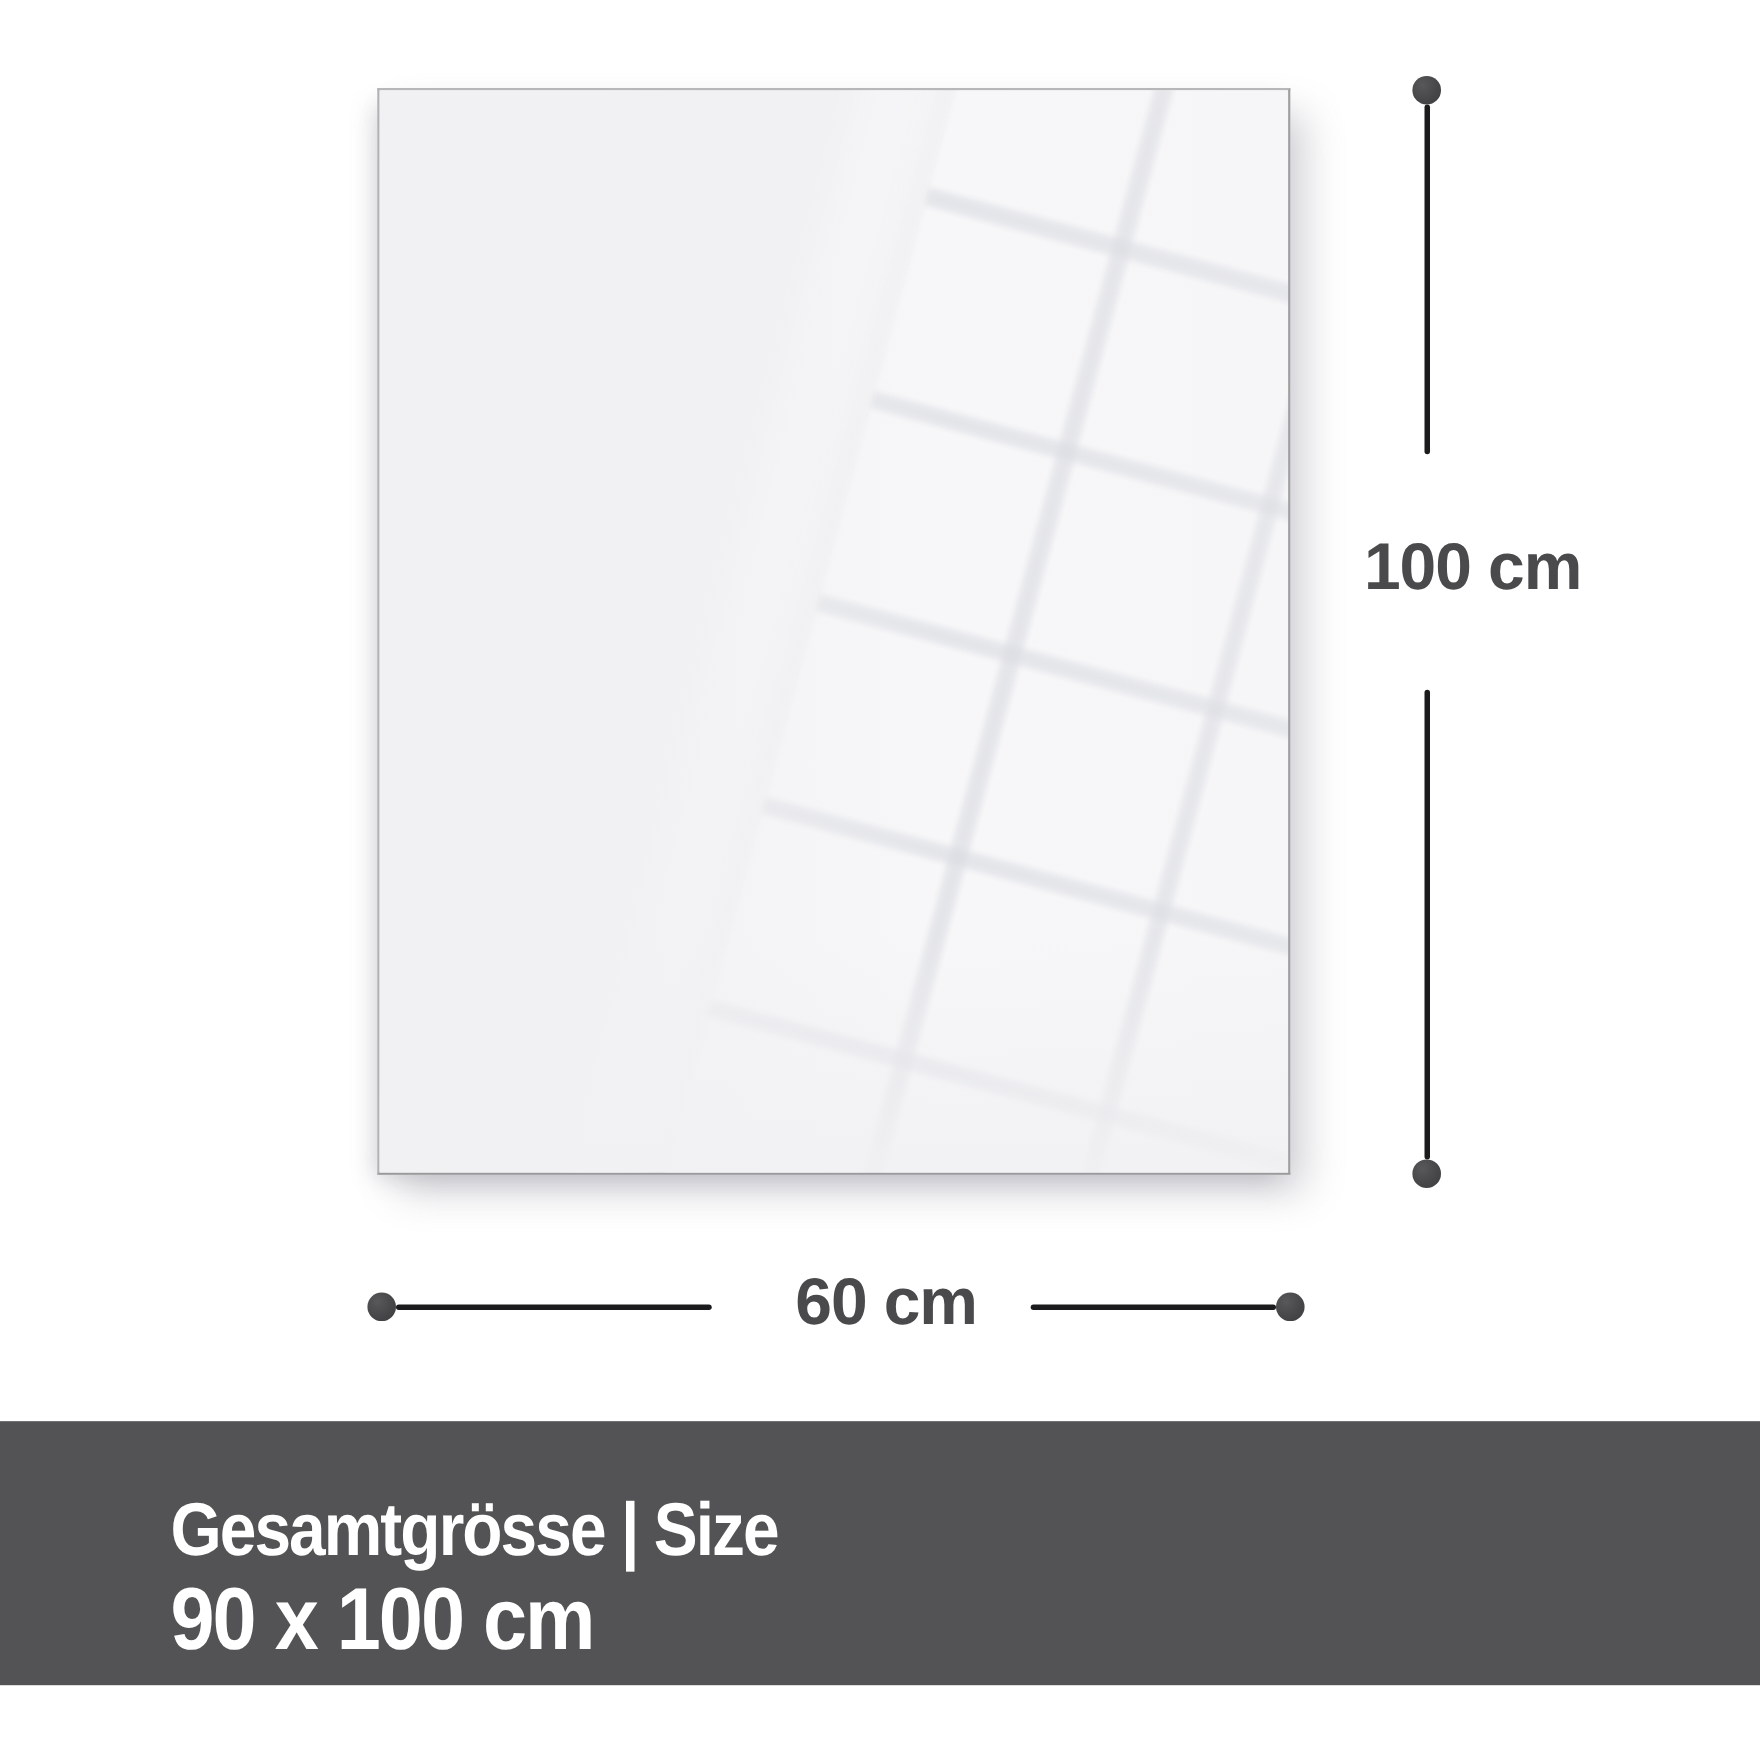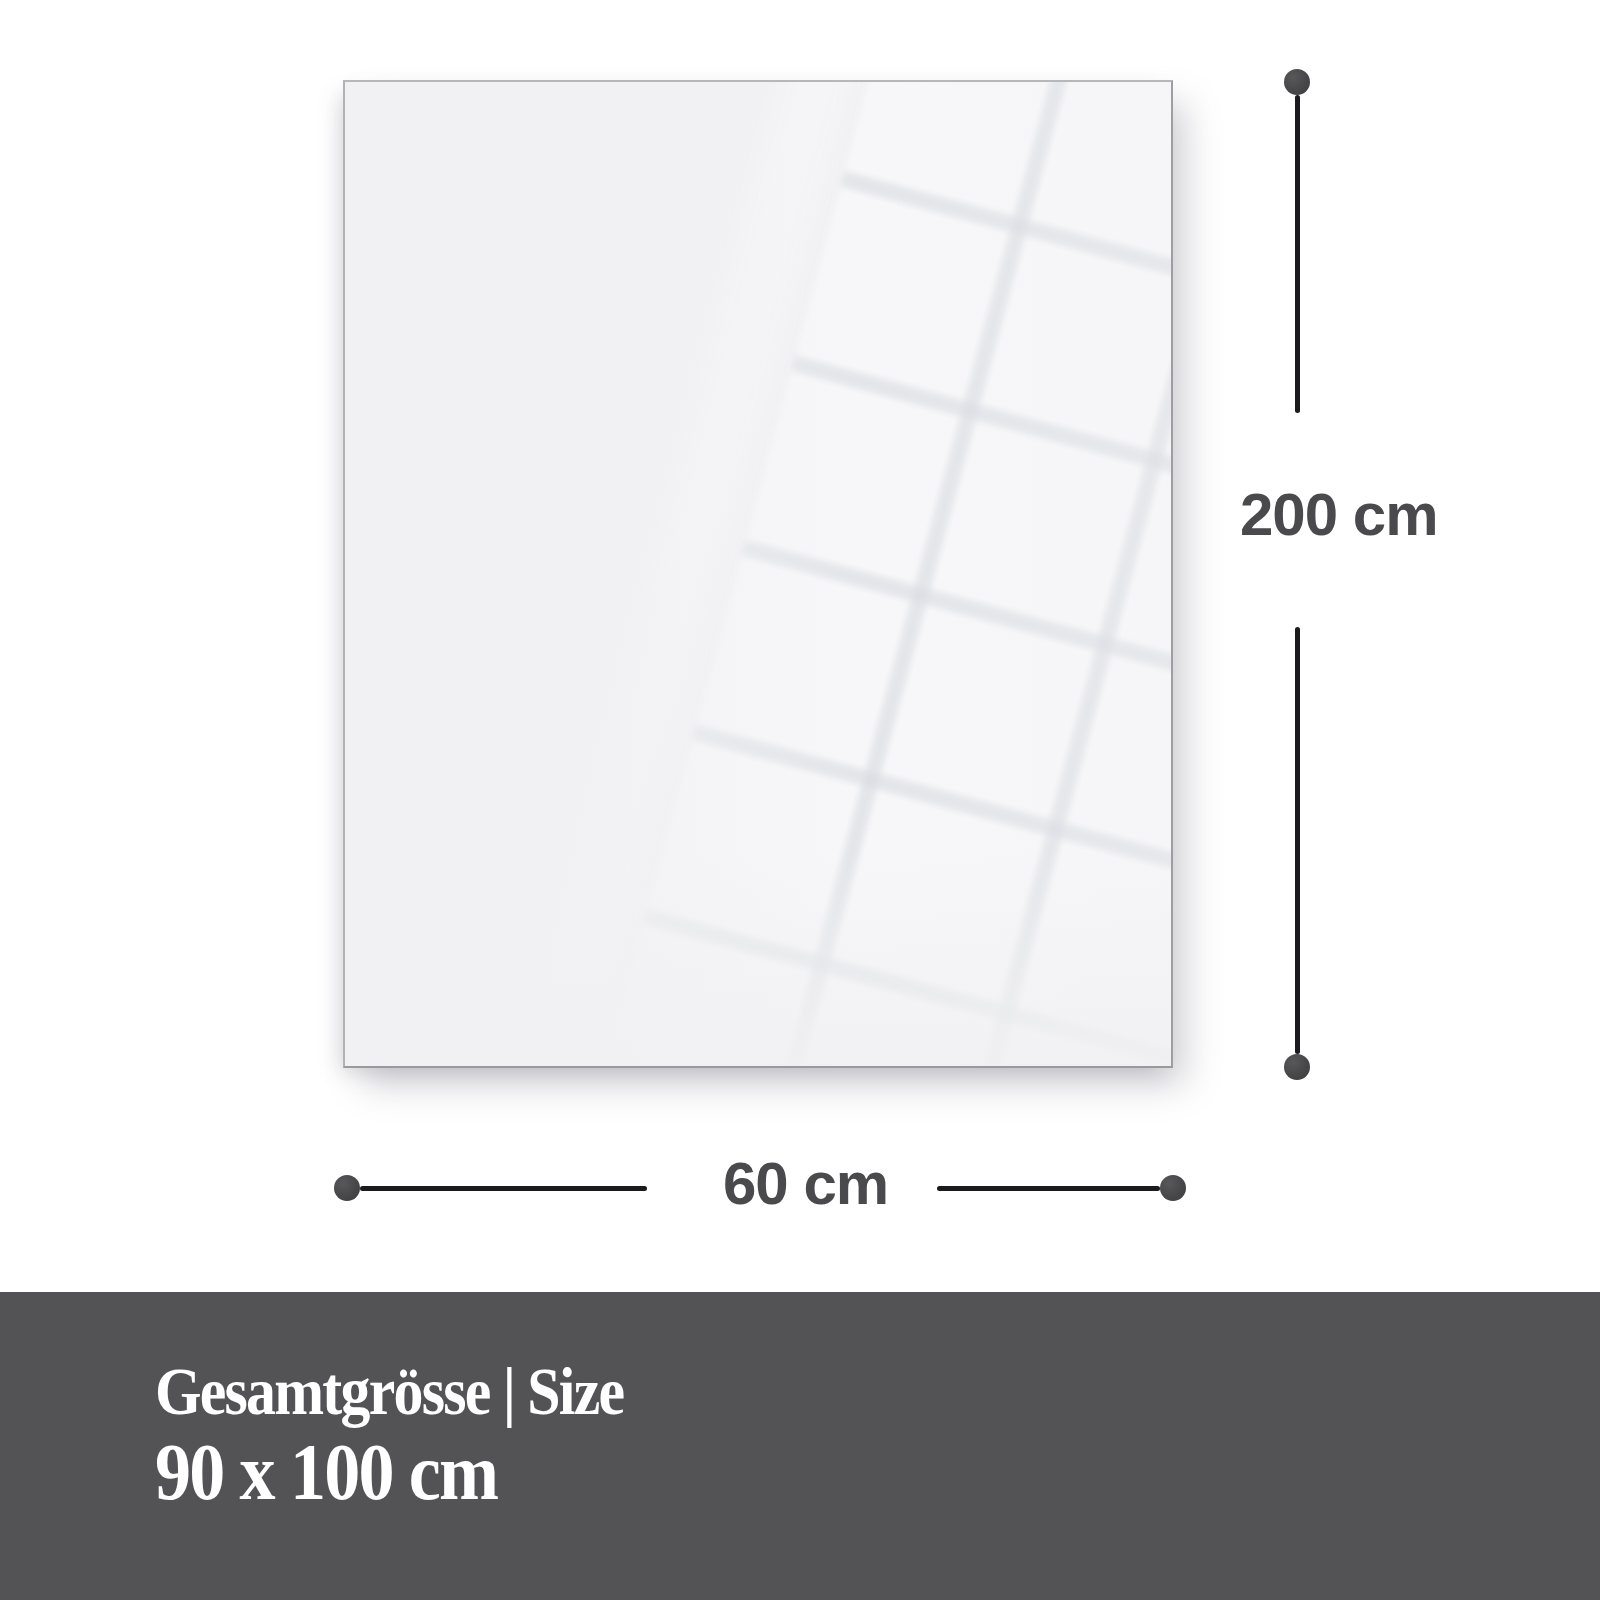--- a/index.html
+++ b/index.html
@@ -47,24 +47,23 @@
        background:radial-gradient(circle at 35% 32%, #58585b 0%, var(--dim_dot) 55%, #3c3c3f 100%);}
   .vline{position:absolute;width:5px;background:var(--dim_line);border-radius:3px;}
   .hline{position:absolute;height:5px;background:var(--dim_line);border-radius:3px;}
   .dim-label{
     position:absolute;color:var(--dim_text);font-weight:bold;
     font-size:60px;line-height:60px;letter-spacing:-1px;white-space:nowrap;
   }
 
   
   .footer{
-    position:absolute;left:0;top:1292px;width:1600px;height:308px;
+    position:absolute;left:0;top:1292px;width:1600px;height:240px;
     background:var(--footer_bg);color:var(--footer_text);
     padding:62px 0 0 155px;
-    font-family:Liberation Serif, serif;
   }
   .footer-title{
     font-weight:bold;font-size:68px;line-height:74px;letter-spacing:-2px;
     transform:scaleX(.88);transform-origin:0 50%;white-space:nowrap;
   }
   .footer-size{
     font-weight:bold;font-size:80px;line-height:82px;letter-spacing:-2px;
     margin-top:3px;transform:scaleX(.9);transform-origin:0 50%;white-space:nowrap;
   }
 </style>
@@ -77,21 +76,21 @@
     <div class="reflection-clip">
       <div class="reflection-grid"></div>
       <div class="reflection-streak"></div>
       <div class="reflection-fade"></div>
     </div>
   </div>
 
   <div>
     <span class="dot" style="left:1284px;top:69px;"></span>
     <span class="vline" style="left:1295px;top:95px;height:318px;"></span>
-    <div class="dim-label" style="left:1240px;top:485px;">200 cm</div>
+    <div class="dim-label" style="left:1240px;top:485px;">100 cm</div>
     <span class="vline" style="left:1295px;top:627px;height:427px;"></span>
     <span class="dot" style="left:1284px;top:1054px;"></span>
   </div>
 
   <div>
     <span class="dot" style="left:334px;top:1175px;"></span>
     <span class="hline" style="left:360px;top:1186px;width:287px;"></span>
     <div class="dim-label" style="left:723px;top:1154px;">60 cm</div>
     <span class="hline" style="left:937px;top:1186px;width:223px;"></span>
     <span class="dot" style="left:1160px;top:1175px;"></span>

